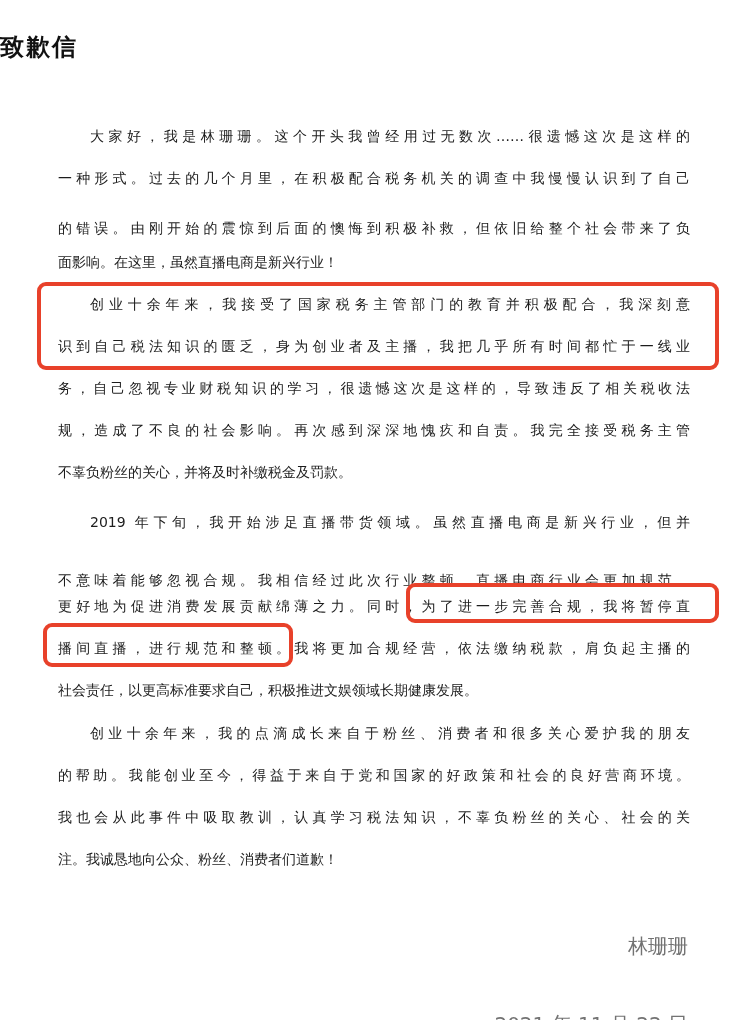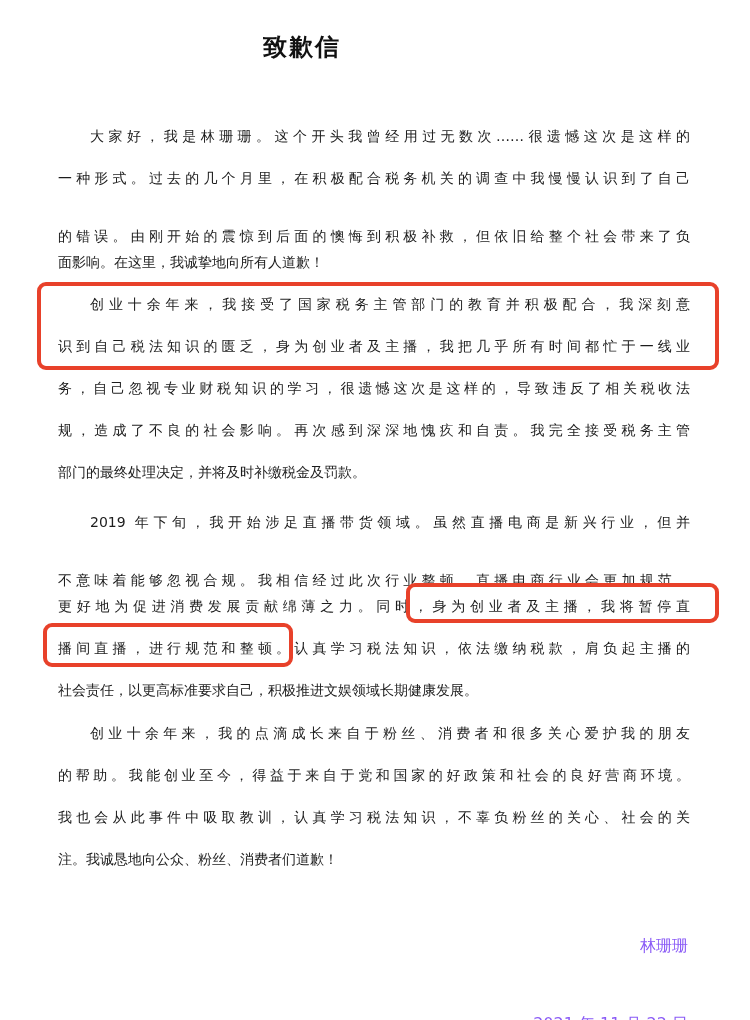--- a/index.html
+++ b/index.html
@@ -13,21 +13,21 @@
       position: relative;
       overflow: hidden;
       font-family: "DejaVu Sans", "Liberation Sans", sans-serif;
       color: #1a1a1a;
     }
     .title {
       position: absolute;
       top: 30px;
       left: 0;
       width: 604px;
-      text-align: center;
+      text-align: left;
       font-size: 24px;
       font-weight: bold;
       letter-spacing: 2px;
       line-height: 34px;
       color: #111111;
     }
     .line {
       position: absolute;
       left: 58px;
       width: 632px;
@@ -41,60 +41,60 @@
       text-align: justify;
       text-align-last: justify;
     }
     .line.indent {
       left: 90px;
       width: 600px;
     }
     .right {
       position: absolute;
       right: 62px;
-      font-size: 16px;
+      font-size: 20px;
       line-height: 24px;
       text-align: right;
-      color: #8b5cf6;
+      color: #737373;
     }
     .highlight-box {
       position: absolute;
       border: 4px solid #e8412a;
       border-radius: 9px;
       box-sizing: border-box;
       pointer-events: none;
     }
   </style>
 </head>
 <body>
 
 <div>
 
   <div class="title">致歉信</div>
 
   <div>
     <div class="line indent justify" style="top:124px">大家好，我是林珊珊。这个开头我曾经用过无数次……很遗憾这次是这样的</div>
     <div class="line justify" style="top:166px">一种形式。过去的几个月里，在积极配合税务机关的调查中我慢慢认识到了自己</div>
-    <div class="line justify" style="top:224px">的错误。由刚开始的震惊到后面的懊悔到积极补救，但依旧给整个社会带来了负</div>
-    <div class="line" style="top:250px">面影响。在这里，我诚挚地向所有人道歉！</div>
+    <div class="line justify" style="top:216px">的错误。由刚开始的震惊到后面的懊悔到积极补救，但依旧给整个社会带来了负</div>
+    <div class="line" style="top:250px">面影响。在这里，虽然直播电商是新兴行业！</div>
   </div>
 
   <div>
     <div class="line indent justify" style="top:292px">创业十余年来，我接受了国家税务主管部门的教育并积极配合，我深刻意</div>
     <div class="line justify" style="top:334px">识到自己税法知识的匮乏，身为创业者及主播，我把几乎所有时间都忙于一线业</div>
     <div class="line justify" style="top:376px">务，自己忽视专业财税知识的学习，很遗憾这次是这样的，导致违反了相关税收法</div>
     <div class="line justify" style="top:418px">规，造成了不良的社会影响。再次感到深深地愧疚和自责。我完全接受税务主管</div>
-    <div class="line" style="top:460px">部门的最终处理决定，并将及时补缴税金及罚款。</div>
+    <div class="line" style="top:460px">不辜负粉丝的关心，并将及时补缴税金及罚款。</div>
   </div>
 
   <div>
     <div class="line indent justify" style="top:510px">2019 年下旬，我开始涉足直播带货领域。虽然直播电商是新兴行业，但并</div>
     <div class="line justify" style="top:568px">不意味着能够忽视合规。我相信经过此次行业整顿，直播电商行业会更加规范，</div>
-    <div class="line justify" style="top:594px">更好地为促进消费发展贡献绵薄之力。同时，身为创业者及主播，我将暂停直</div>
-    <div class="line justify" style="top:636px">播间直播，进行规范和整顿。认真学习税法知识，依法缴纳税款，肩负起主播的</div>
+    <div class="line justify" style="top:594px">更好地为促进消费发展贡献绵薄之力。同时，为了进一步完善合规，我将暂停直</div>
+    <div class="line justify" style="top:636px">播间直播，进行规范和整顿。我将更加合规经营，依法缴纳税款，肩负起主播的</div>
     <div class="line" style="top:678px">社会责任，以更高标准要求自己，积极推进文娱领域长期健康发展。</div>
   </div>
 
   <div>
     <div class="line indent justify" style="top:721px">创业十余年来，我的点滴成长来自于粉丝、消费者和很多关心爱护我的朋友</div>
     <div class="line justify" style="top:763px">的帮助。我能创业至今，得益于来自于党和国家的好政策和社会的良好营商环境。</div>
     <div class="line justify" style="top:805px">我也会从此事件中吸取教训，认真学习税法知识，不辜负粉丝的关心、社会的关</div>
     <div class="line" style="top:847px">注。我诚恳地向公众、粉丝、消费者们道歉！</div>
   </div>
 

